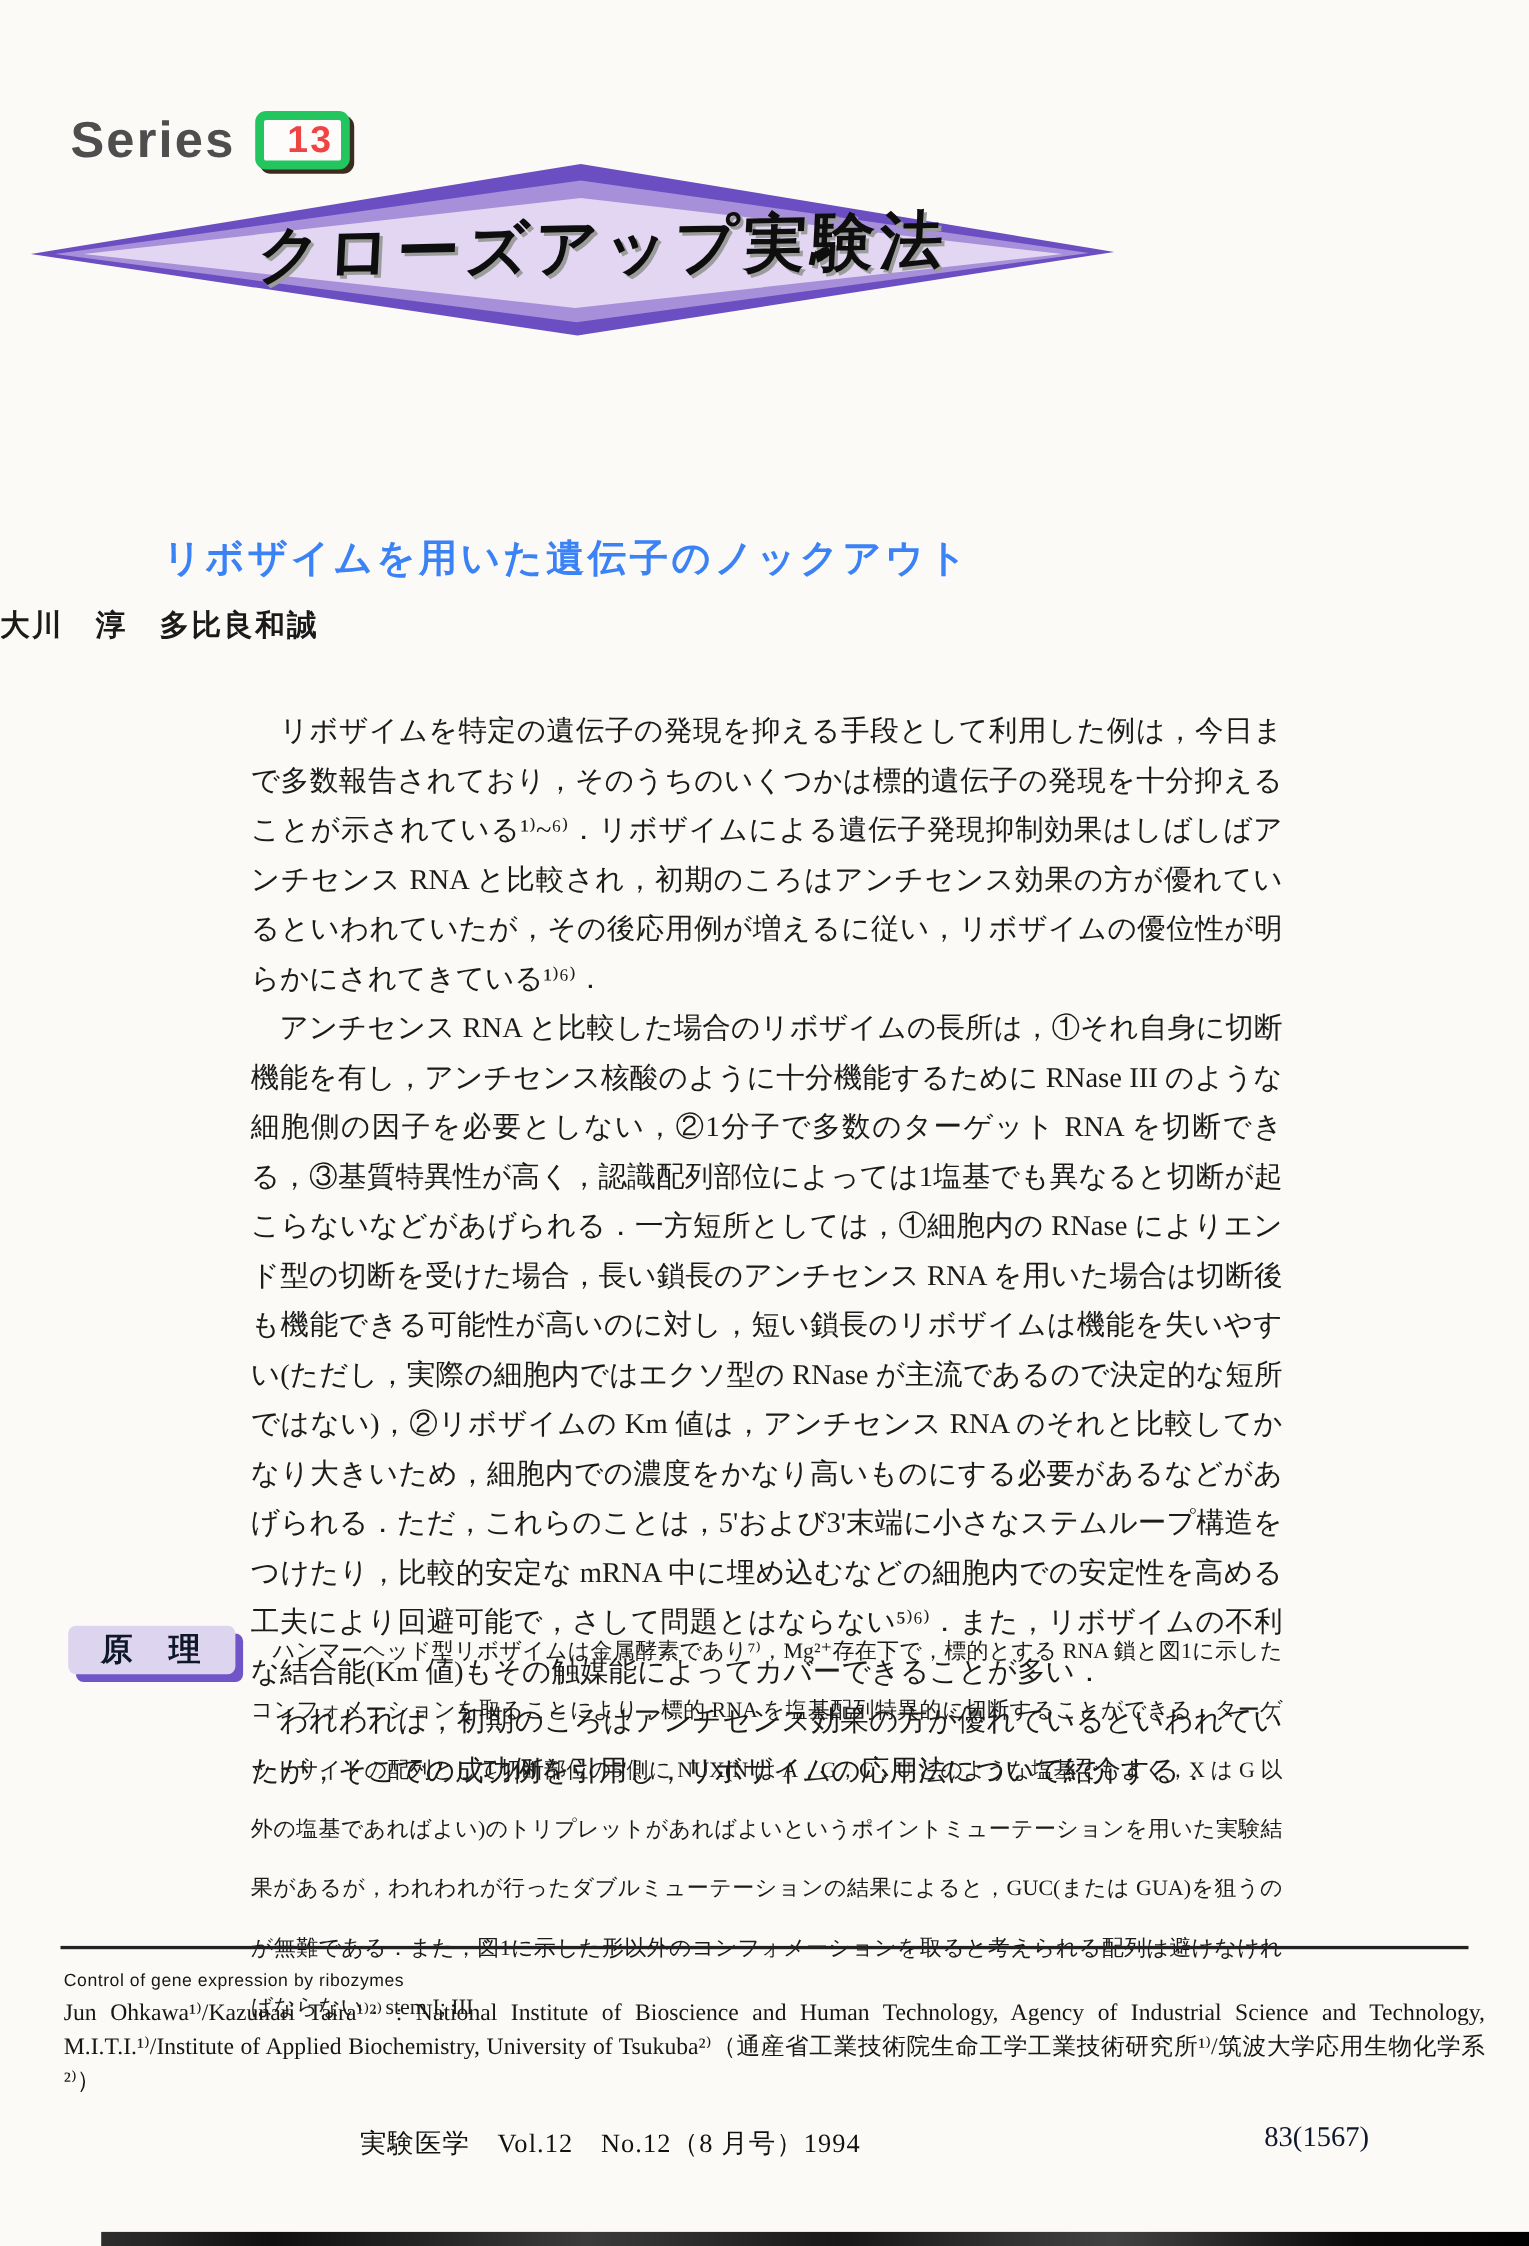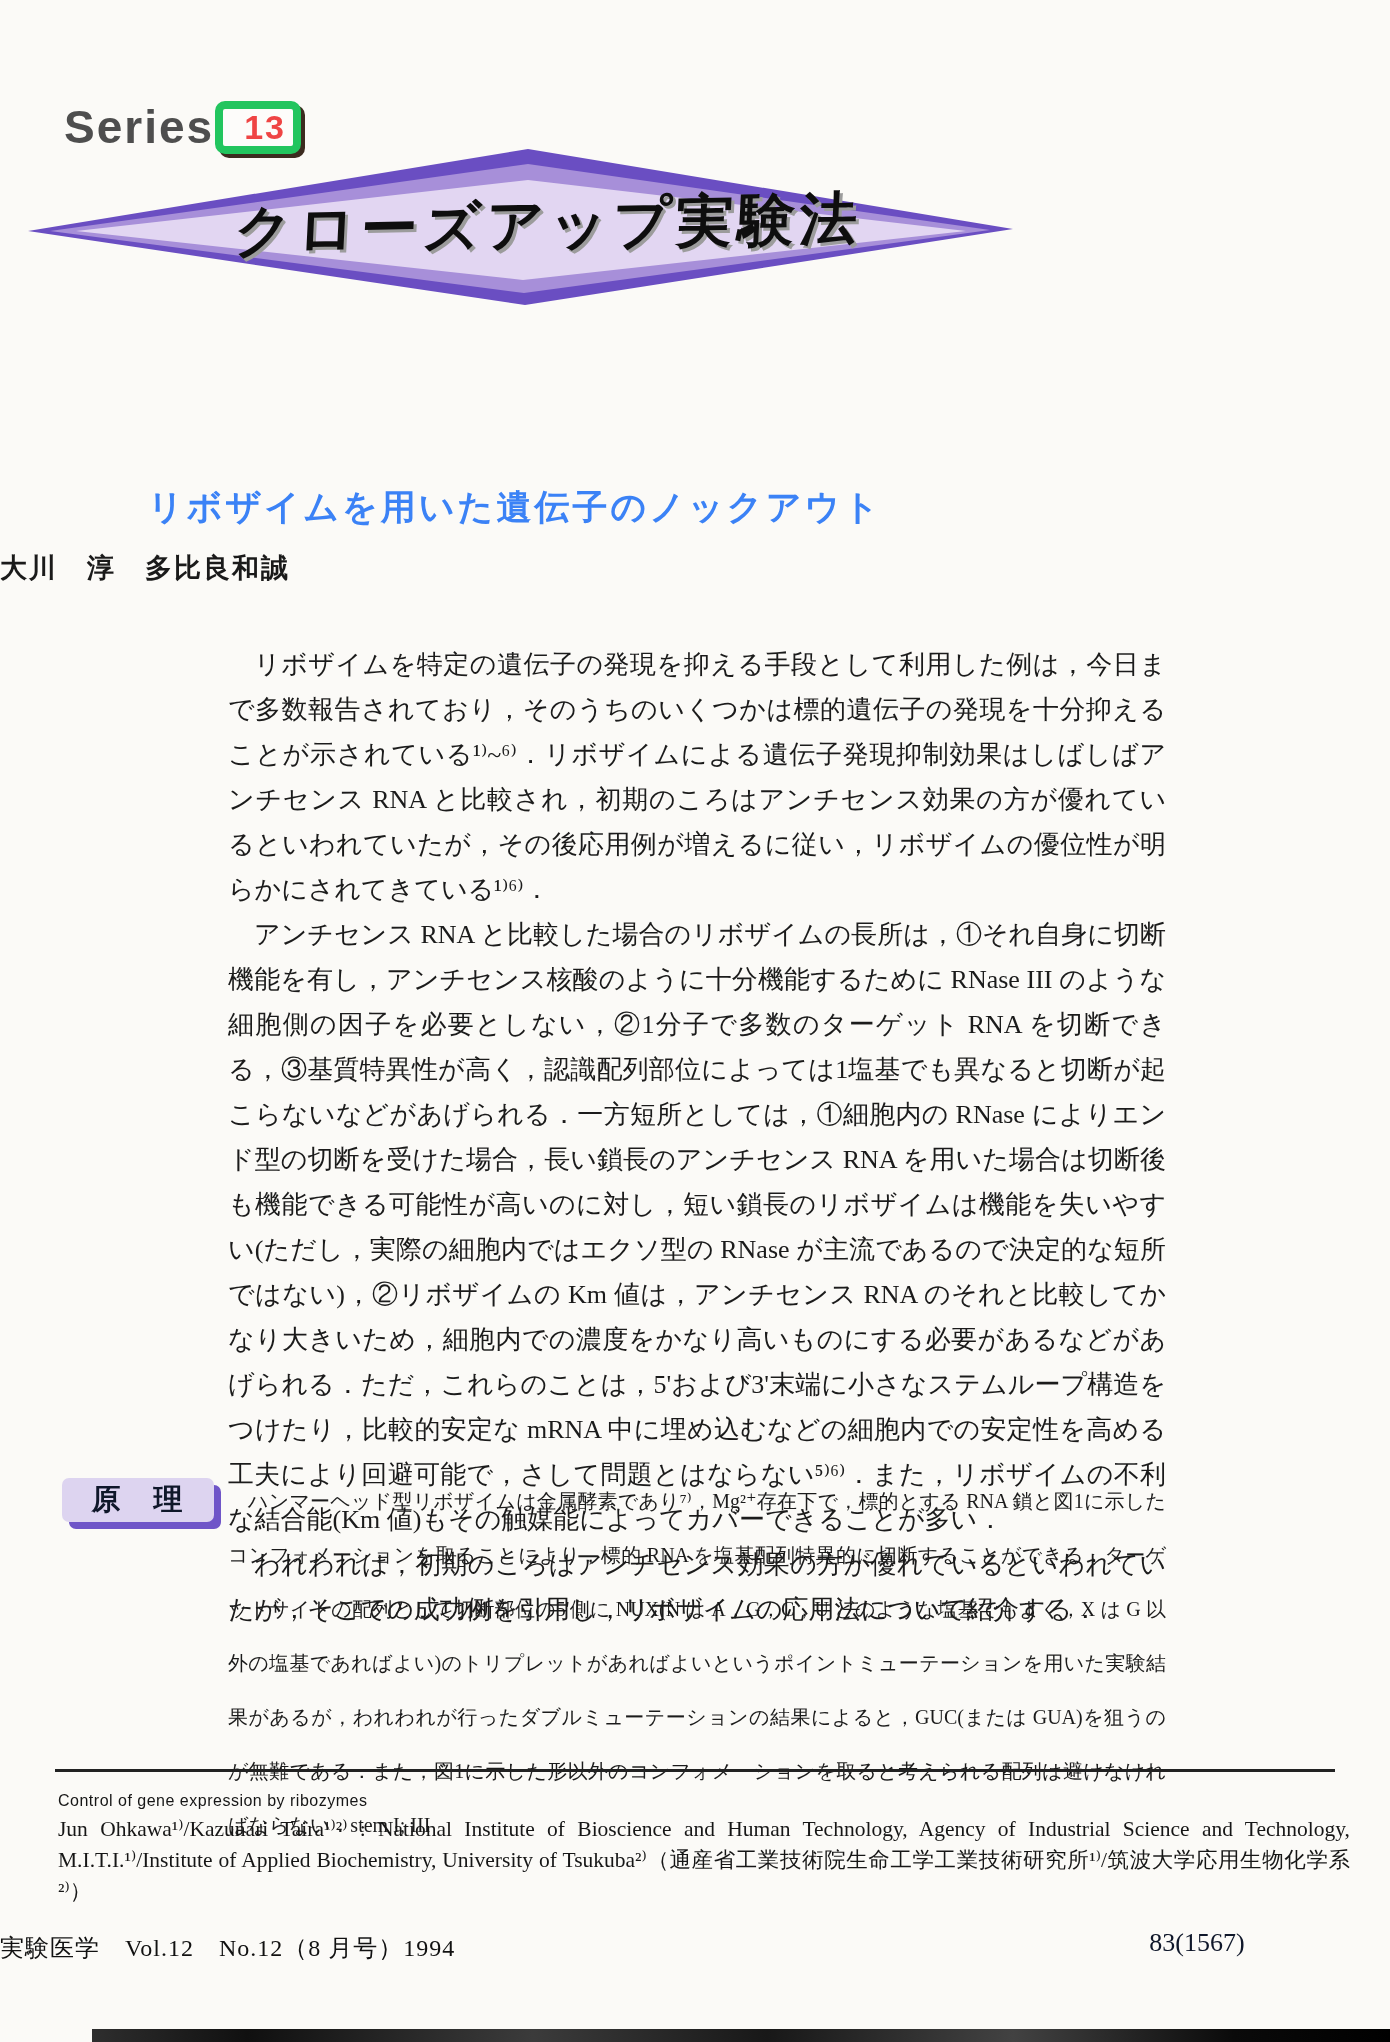--- a/index.html
+++ b/index.html
@@ -10,21 +10,21 @@
     overflow:hidden;
     font-family:"Liberation Serif","DejaVu Serif",serif;
     color:#1b1b1b;
   }
 
   
   .series-header{
     position:absolute;left:64px;top:100px;
     font-family:"Liberation Sans","DejaVu Sans",sans-serif;
     font-weight:bold;color:#4e4e4e;font-size:46px;letter-spacing:2px;
-    display:flex;align-items:center;gap:1px;
+    display:flex;align-items:center;gap:18px;
   }
   .series-number{
     display:inline-block;
     font-size:34px;color:#ef4444;background:#fdfcfa;
     border:8px solid #22c55e;border-radius:10px;
     padding:1px 7px 2px 21px;line-height:1.0;
     box-shadow:4px 4px 0 #3c2b1f;
   }
 
   
@@ -90,21 +90,21 @@
     font-family:"Liberation Sans","DejaVu Sans",sans-serif;
     font-size:16px;color:#161616;margin:12px 0 4px 0;letter-spacing:0.5px;
   }
   .footnote-affiliation{
     font-size:21.5px;line-height:31px;color:#161616;margin:0;
     text-align:justify;
   }
 
   
   .journal-line{
-    position:absolute;left:0;top:1932px;width:1110px;text-align:left;
+    position:absolute;left:0;top:1932px;width:1110px;text-align:center;
     font-size:24px;letter-spacing:1px;color:#111;
   }
   .page-number{
     position:absolute;left:1082px;top:1928px;width:230px;text-align:center;
     font-size:26px;color:#0f172a;
   }
 
   
   .bottom-scan-edge{
     position:absolute;left:92px;right:0;bottom:0;height:13px;

